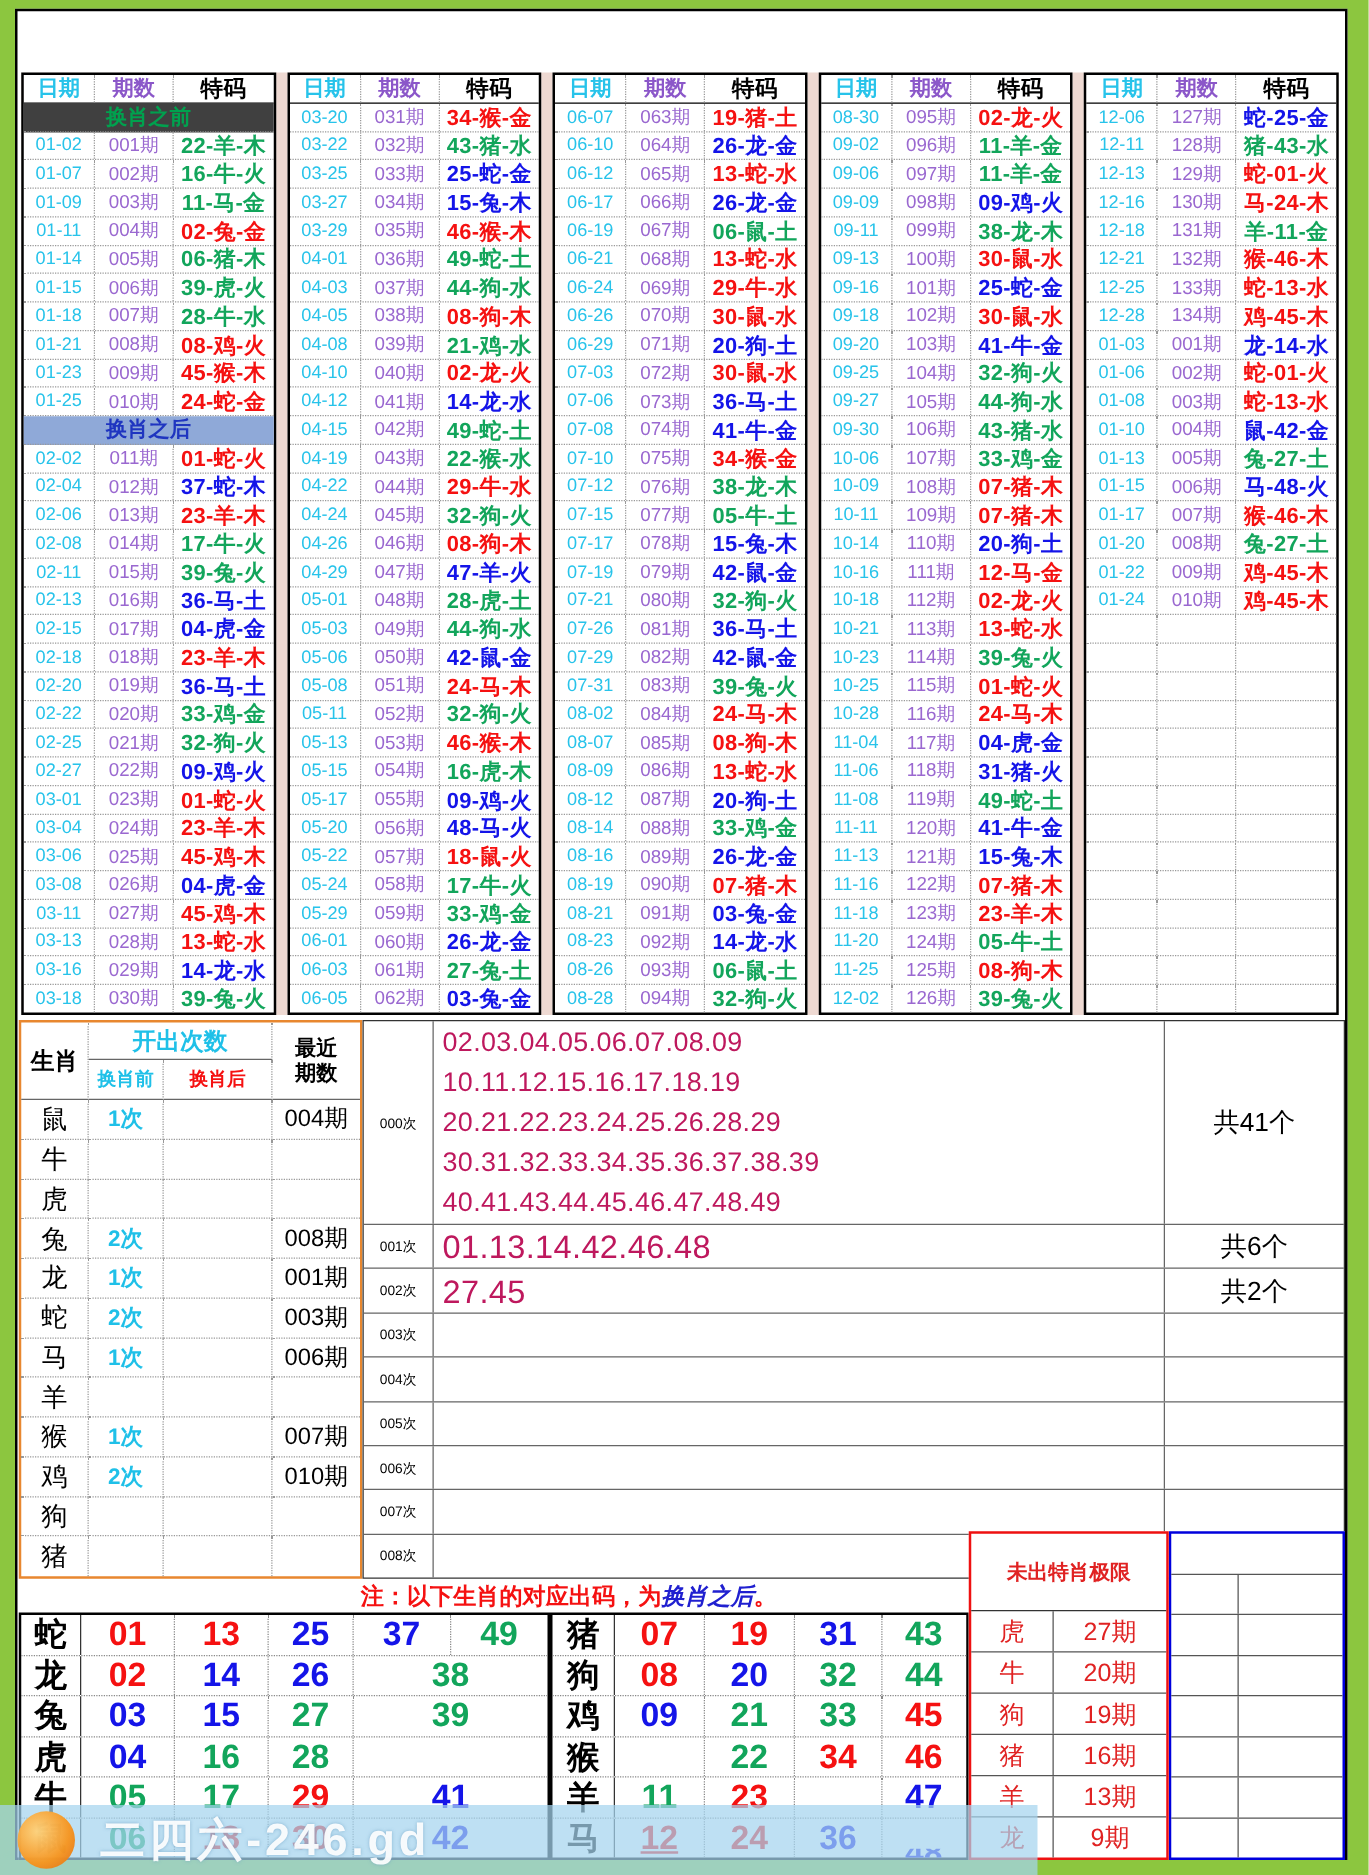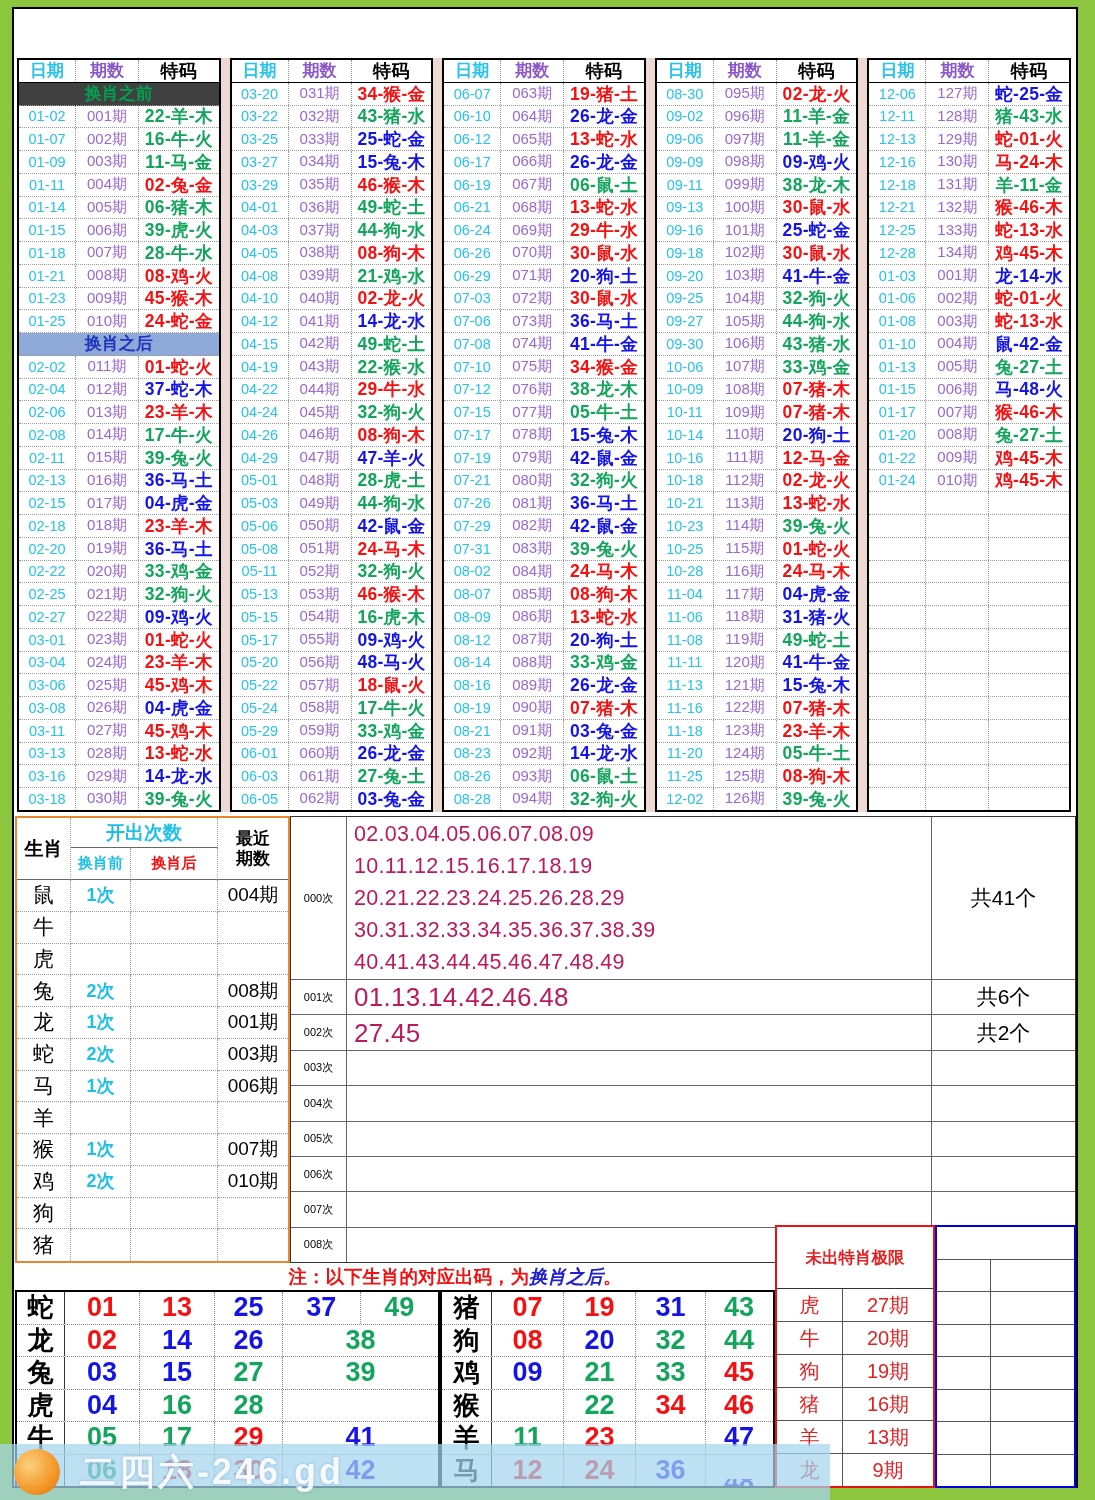--- a/index.html
+++ b/index.html
@@ -1137,21 +1137,21 @@
       </div>
       <div class="zrow">
         <div class="zcell zname" style="width: 50px;">羊</div>
         <div class="zcell znum green" style="width: 72px;">11</div>
         <div class="zcell znum red" style="width: 72px;">23</div>
         <div class="zcell znum" style="width: 70px;"></div>
         <div class="zcell znum blue zlast" style="width: 66px;">47</div>
       </div>
       <div class="zrow">
         <div class="zcell zname" style="width: 50px;">马</div>
-        <div class="zcell znum red" style="width: 72px;">12</div>
+        <div class="zcell znum red" style="width: 72px; text-decoration: underline;">12</div>
         <div class="zcell znum red" style="width: 72px;">24</div>
         <div class="zcell znum blue" style="width: 70px;">36</div>
         <div class="zcell znum blue zlast" style="width: 66px; margin-top: 24px;">48</div>
       </div>
     </div>
 
   <div id="limit">
     <div class="ltitle">未出特肖极限</div>
   <div class="lrow">
         <div class="lz">虎</div>

